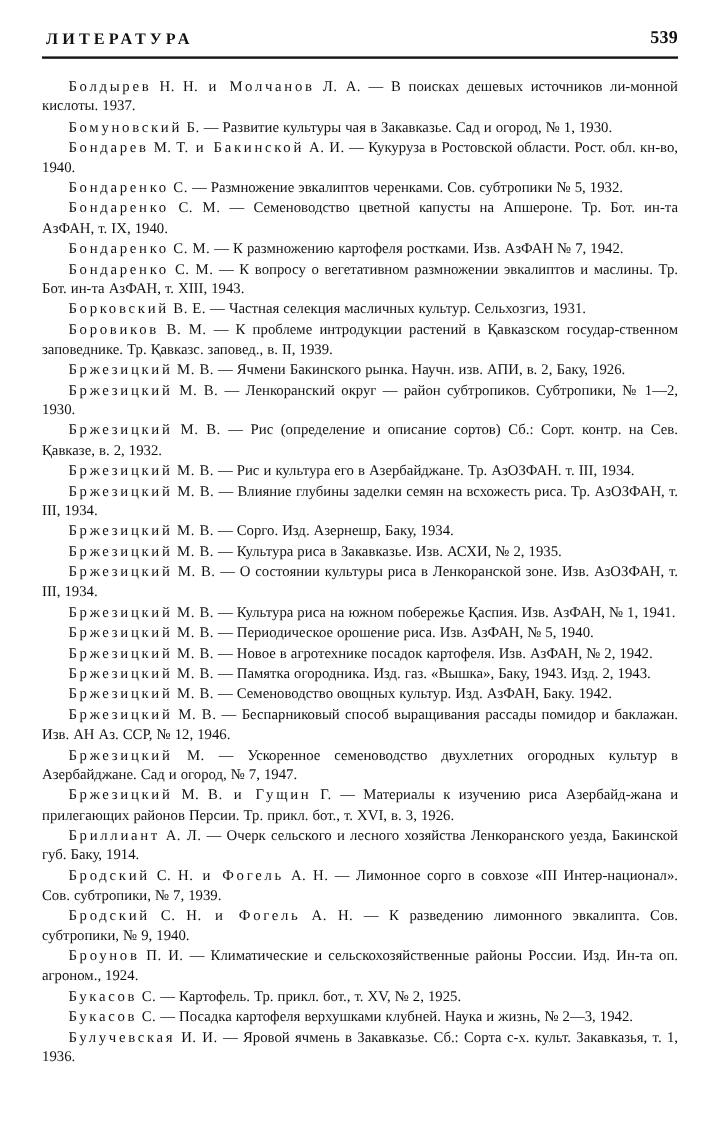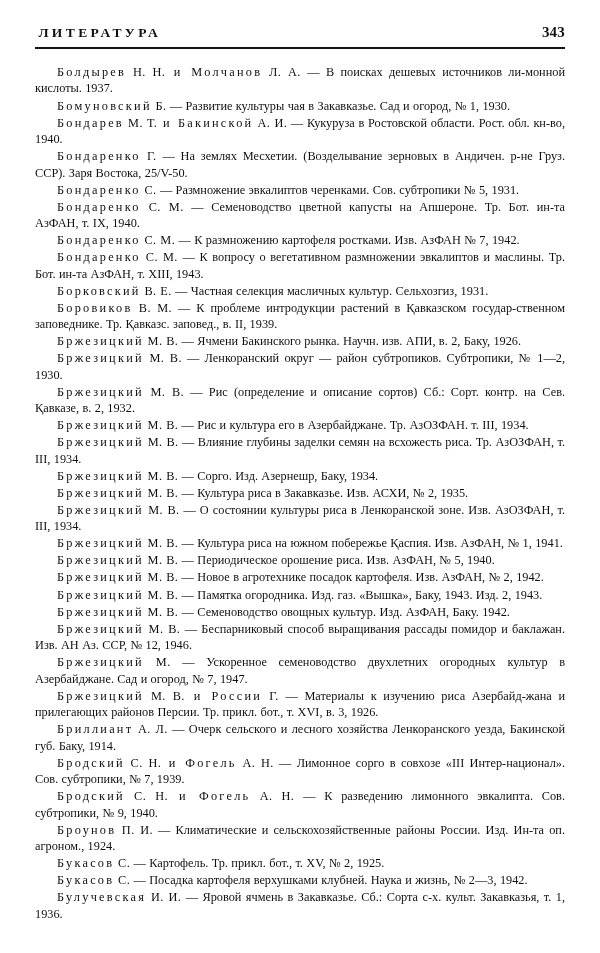--- a/index.html
+++ b/index.html
@@ -99,52 +99,51 @@
     letter-spacing: 0;
   }
 </style>
 </head>
 <body>
 
 <div class="page">
 
   <div class="running-head">
     <div class="running-head-title">ЛИТЕРАТУРА</div>
-    <div class="running-head-folio">343</div>
+    <div class="running-head-folio">539</div>
   </div>
 
   <div class="head-rule"></div>
 
   <div class="biblio">
       <p class="entry"><span class="au">Болдырев</span><span class="ini"> Н. Н.</span><span class="conj"> и </span><span class="au">Молчанов</span><span class="ini"> Л. А.</span><span class="dash"> — </span><span>В поисках дешевых источников ли-монной кислоты. 1937.</span></p>
       <p class="entry"><span class="au">Бомуновский</span><span class="ini"> Б.</span><span class="dash"> — </span><span>Развитие культуры чая в Закавказье. Сад и огород, № 1, 1930.</span></p>
       <p class="entry"><span class="au">Бондарев</span><span class="ini"> М. Т.</span><span class="conj"> и </span><span class="au">Бакинской</span><span class="ini"> А. И.</span><span class="dash"> — </span><span>Кукуруза в Ростовской области. Рост. обл. кн-во, 1940.</span></p>
-      <p class="entry"><span class="au">Бондаренко</span><span class="ini"> Г.</span><span class="dash"> — </span><span>На землях Месхетии. (Возделывание зерновых в Андичен. р-не Груз. ССР). Заря Востока, 25/V-50.</span></p>
-      <p class="entry"><span class="au">Бондаренко</span><span class="ini"> С.</span><span class="dash"> — </span><span>Размножение эвкалиптов черенками. Сов. субтропики № 5, 1931.</span></p>
+      <p class="entry"><span class="au">Бондаренко</span><span class="ini"> С.</span><span class="dash"> — </span><span>Размножение эвкалиптов черенками. Сов. субтропики № 5, 1932.</span></p>
       <p class="entry"><span class="au">Бондаренко</span><span class="ini"> С. М.</span><span class="dash"> — </span><span>Семеноводство цветной капусты на Апшероне. Тр. Бот. ин-та АзФАН, т. IX, 1940.</span></p>
       <p class="entry"><span class="au">Бондаренко</span><span class="ini"> С. М.</span><span class="dash"> — </span><span>К размножению картофеля ростками. Изв. АзФАН № 7, 1942.</span></p>
       <p class="entry"><span class="au">Бондаренко</span><span class="ini"> С. М.</span><span class="dash"> — </span><span>К вопросу о вегетативном размножении эвкалиптов и маслины. Тр. Бот. ин-та АзФАН, т. XIII, 1943.</span></p>
       <p class="entry"><span class="au">Борковский</span><span class="ini"> В. Е.</span><span class="dash"> — </span><span>Частная селекция масличных культур. Сельхозгиз, 1931.</span></p>
       <p class="entry"><span class="au">Боровиков</span><span class="ini"> В. М.</span><span class="dash"> — </span><span>К проблеме интродукции растений в Қавказском государ-ственном заповеднике. Тр. Қавказс. заповед., в. II, 1939.</span></p>
       <p class="entry"><span class="au">Бржезицкий</span><span class="ini"> М. В.</span><span class="dash"> — </span><span>Ячмени Бакинского рынка. Научн. изв. АПИ, в. 2, Баку, 1926.</span></p>
       <p class="entry"><span class="au">Бржезицкий</span><span class="ini"> М. В.</span><span class="dash"> — </span><span>Ленкоранский округ — район субтропиков. Субтропики, № 1—2, 1930.</span></p>
       <p class="entry"><span class="au">Бржезицкий</span><span class="ini"> М. В.</span><span class="dash"> — </span><span>Рис (определение и описание сортов) Сб.: Сорт. контр. на Сев. Қавказе, в. 2, 1932.</span></p>
       <p class="entry"><span class="au">Бржезицкий</span><span class="ini"> М. В.</span><span class="dash"> — </span><span>Рис и культура его в Азербайджане. Тр. АзОЗФАН. т. III, 1934.</span></p>
       <p class="entry"><span class="au">Бржезицкий</span><span class="ini"> М. В.</span><span class="dash"> — </span><span>Влияние глубины заделки семян на всхожесть риса. Тр. АзОЗФАН, т. III, 1934.</span></p>
       <p class="entry"><span class="au">Бржезицкий</span><span class="ini"> М. В.</span><span class="dash"> — </span><span>Сорго. Изд. Азернешр, Баку, 1934.</span></p>
       <p class="entry"><span class="au">Бржезицкий</span><span class="ini"> М. В.</span><span class="dash"> — </span><span>Культура риса в Закавказье. Изв. АСХИ, № 2, 1935.</span></p>
       <p class="entry"><span class="au">Бржезицкий</span><span class="ini"> М. В.</span><span class="dash"> — </span><span>О состоянии культуры риса в Ленкоранской зоне. Изв. АзОЗФАН, т. III, 1934.</span></p>
       <p class="entry"><span class="au">Бржезицкий</span><span class="ini"> М. В.</span><span class="dash"> — </span><span>Культура риса на южном побережье Қаспия. Изв. АзФАН, № 1, 1941.</span></p>
       <p class="entry"><span class="au">Бржезицкий</span><span class="ini"> М. В.</span><span class="dash"> — </span><span>Периодическое орошение риса. Изв. АзФАН, № 5, 1940.</span></p>
       <p class="entry"><span class="au">Бржезицкий</span><span class="ini"> М. В.</span><span class="dash"> — </span><span>Новое в агротехнике посадок картофеля. Изв. АзФАН, № 2, 1942.</span></p>
       <p class="entry"><span class="au">Бржезицкий</span><span class="ini"> М. В.</span><span class="dash"> — </span><span>Памятка огородника. Изд. газ. «Вышка», Баку, 1943. Изд. 2, 1943.</span></p>
       <p class="entry"><span class="au">Бржезицкий</span><span class="ini"> М. В.</span><span class="dash"> — </span><span>Семеноводство овощных культур. Изд. АзФАН, Баку. 1942.</span></p>
       <p class="entry"><span class="au">Бржезицкий</span><span class="ini"> М. В.</span><span class="dash"> — </span><span>Беспарниковый способ выращивания рассады помидор и баклажан. Изв. АН Аз. ССР, № 12, 1946.</span></p>
       <p class="entry"><span class="au">Бржезицкий</span><span class="ini"> М.</span><span class="dash"> — </span><span>Ускоренное семеноводство двухлетних огородных культур в Азербайджане. Сад и огород, № 7, 1947.</span></p>
-      <p class="entry"><span class="au">Бржезицкий</span><span class="ini"> М. В.</span><span class="conj"> и </span><span class="au">России</span><span class="ini"> Г.</span><span class="dash"> — </span><span>Материалы к изучению риса Азербайд-жана и прилегающих районов Персии. Тр. прикл. бот., т. XVI, в. 3, 1926.</span></p>
+      <p class="entry"><span class="au">Бржезицкий</span><span class="ini"> М. В.</span><span class="conj"> и </span><span class="au">Гущин</span><span class="ini"> Г.</span><span class="dash"> — </span><span>Материалы к изучению риса Азербайд-жана и прилегающих районов Персии. Тр. прикл. бот., т. XVI, в. 3, 1926.</span></p>
       <p class="entry"><span class="au">Бриллиант</span><span class="ini"> А. Л.</span><span class="dash"> — </span><span>Очерк сельского и лесного хозяйства Ленкоранского уезда, Бакинской губ. Баку, 1914.</span></p>
       <p class="entry"><span class="au">Бродский</span><span class="ini"> С. Н.</span><span class="conj"> и </span><span class="au">Фогель</span><span class="ini"> А. Н.</span><span class="dash"> — </span><span>Лимонное сорго в совхозе «III Интер-национал». Сов. субтропики, № 7, 1939.</span></p>
       <p class="entry"><span class="au">Бродский</span><span class="ini"> С. Н.</span><span class="conj"> и </span><span class="au">Фогель</span><span class="ini"> А. Н.</span><span class="dash"> — </span><span>К разведению лимонного эвкалипта. Сов. субтропики, № 9, 1940.</span></p>
       <p class="entry"><span class="au">Броунов</span><span class="ini"> П. И.</span><span class="dash"> — </span><span>Климатические и сельскохозяйственные районы России. Изд. Ин-та оп. агроном., 1924.</span></p>
       <p class="entry"><span class="au">Букасов</span><span class="ini"> С.</span><span class="dash"> — </span><span>Картофель. Тр. прикл. бот., т. XV, № 2, 1925.</span></p>
       <p class="entry"><span class="au">Букасов</span><span class="ini"> С.</span><span class="dash"> — </span><span>Посадка картофеля верхушками клубней. Наука и жизнь, № 2—3, 1942.</span></p>
       <p class="entry"><span class="au">Булучевская</span><span class="ini"> И. И.</span><span class="dash"> — </span><span>Яровой ячмень в Закавказье. Сб.: Сорта с-х. культ. Закавказья, т. 1, 1936.</span></p>
     </div>
 
 </div>

